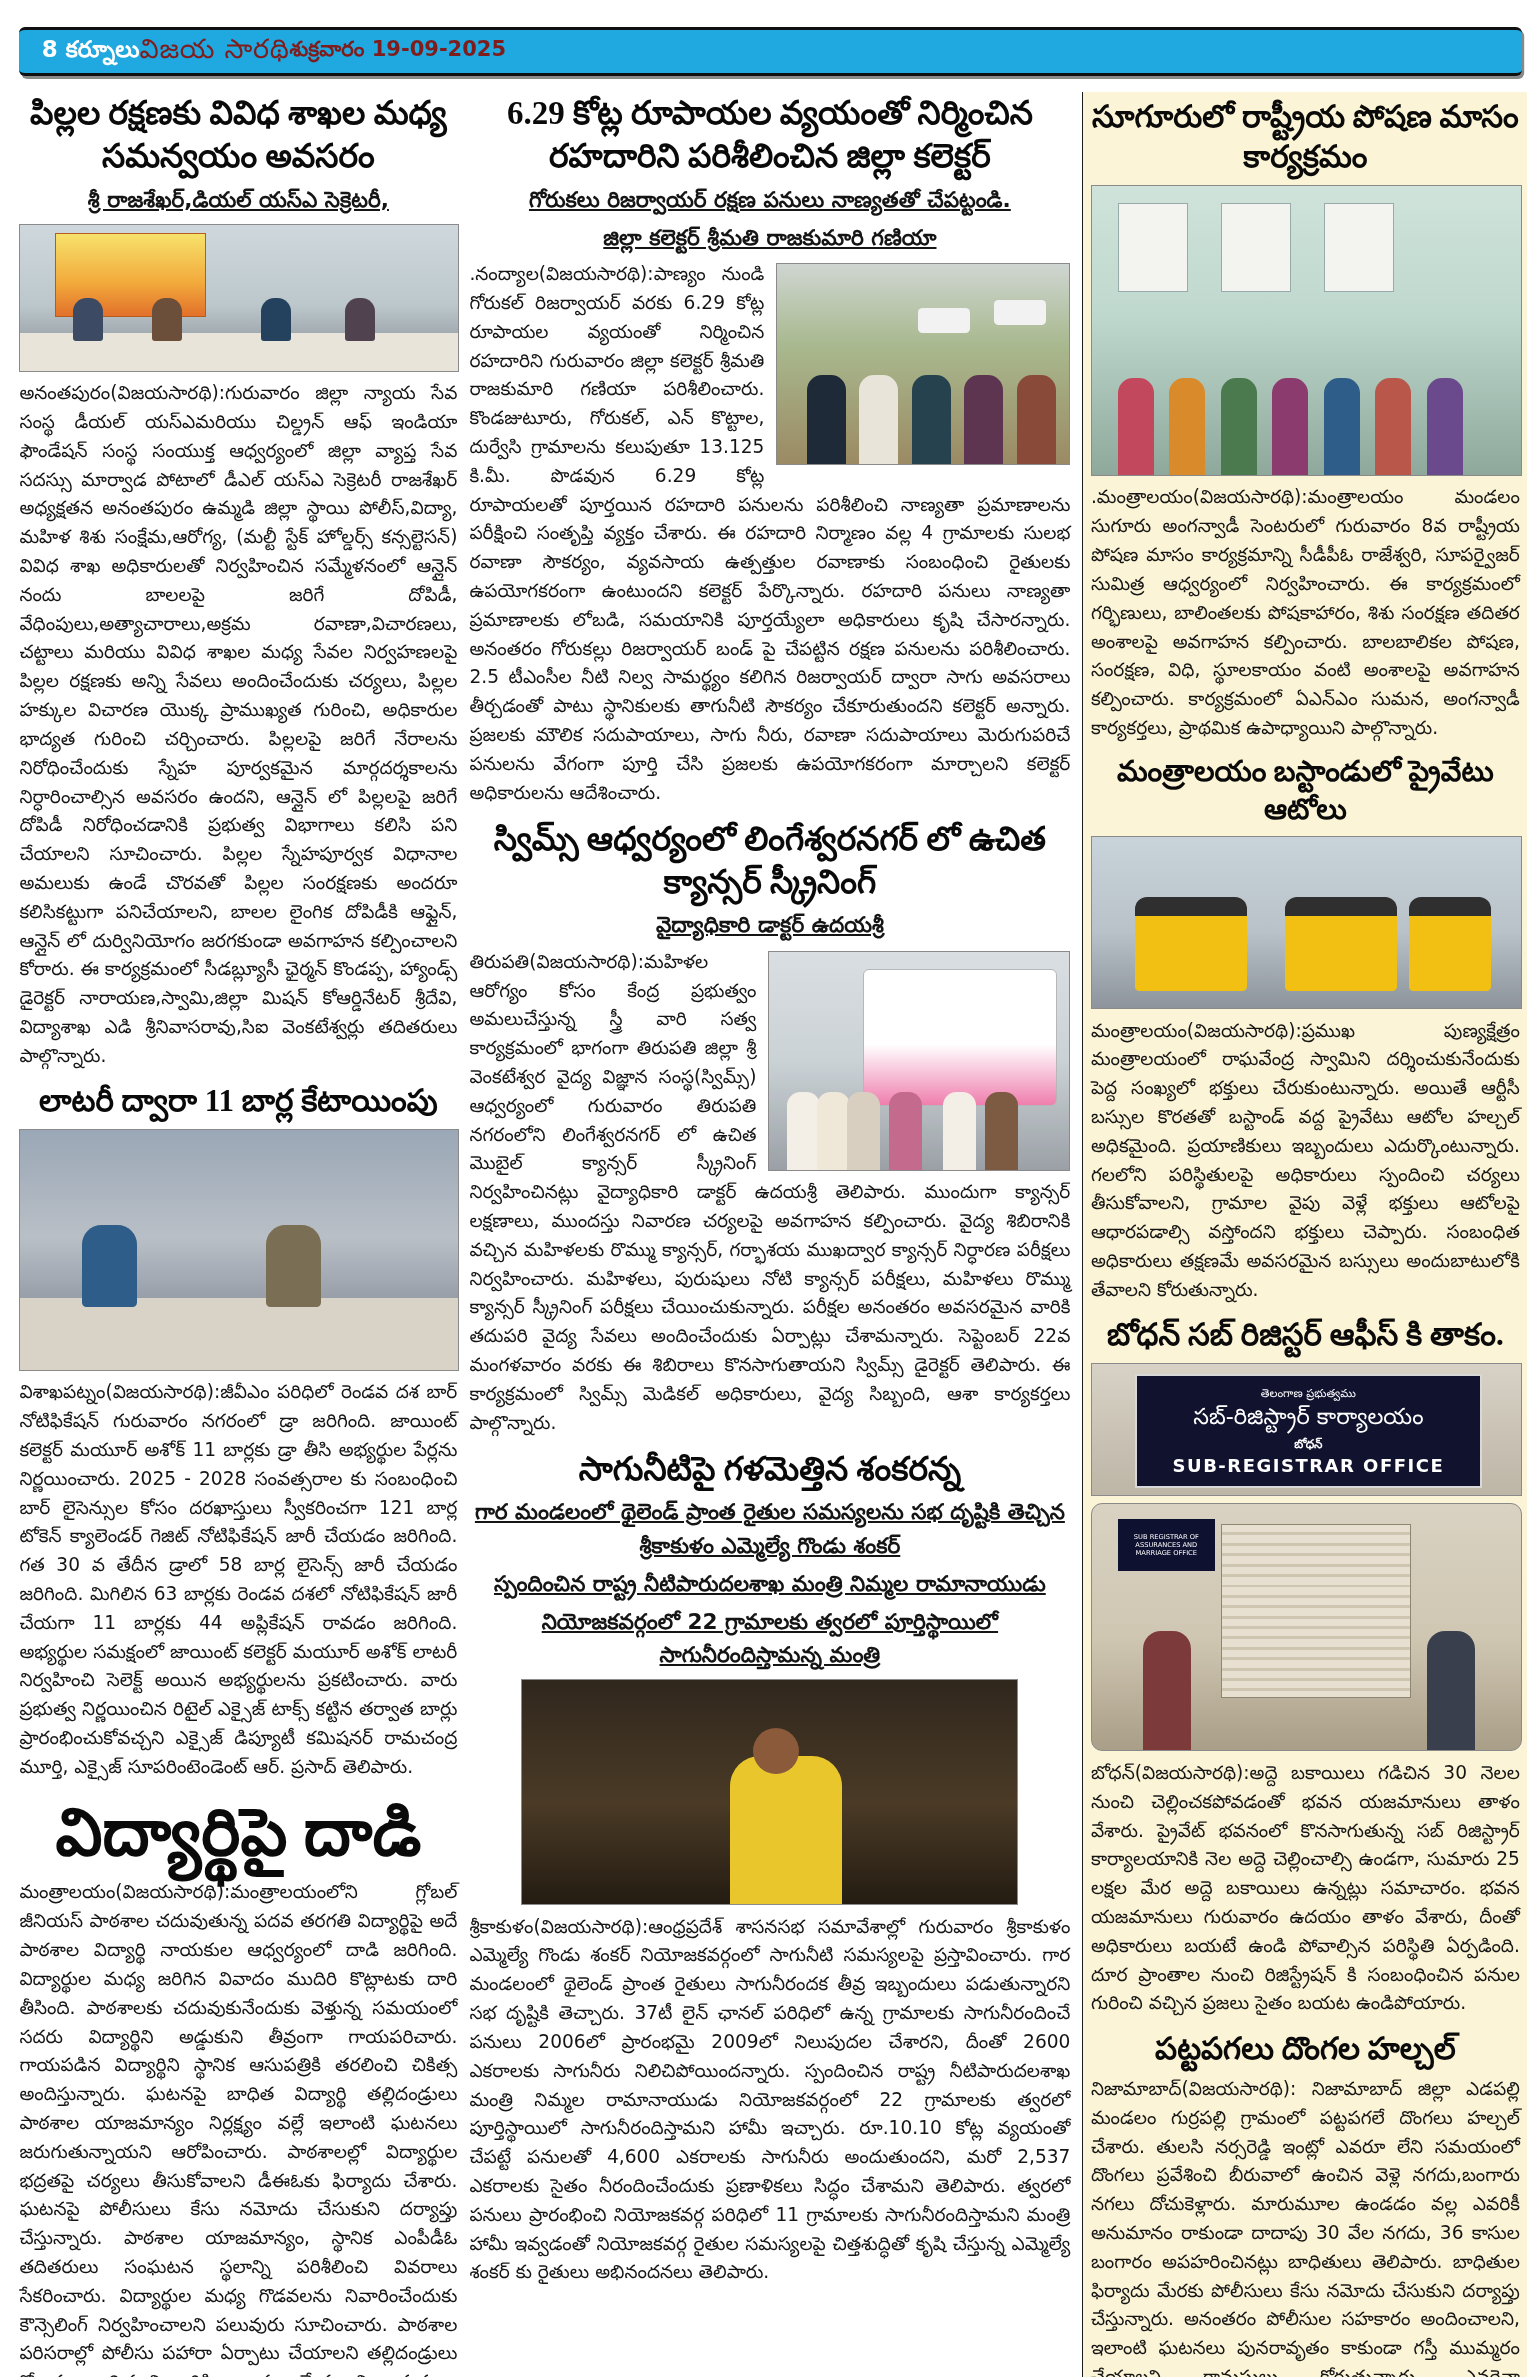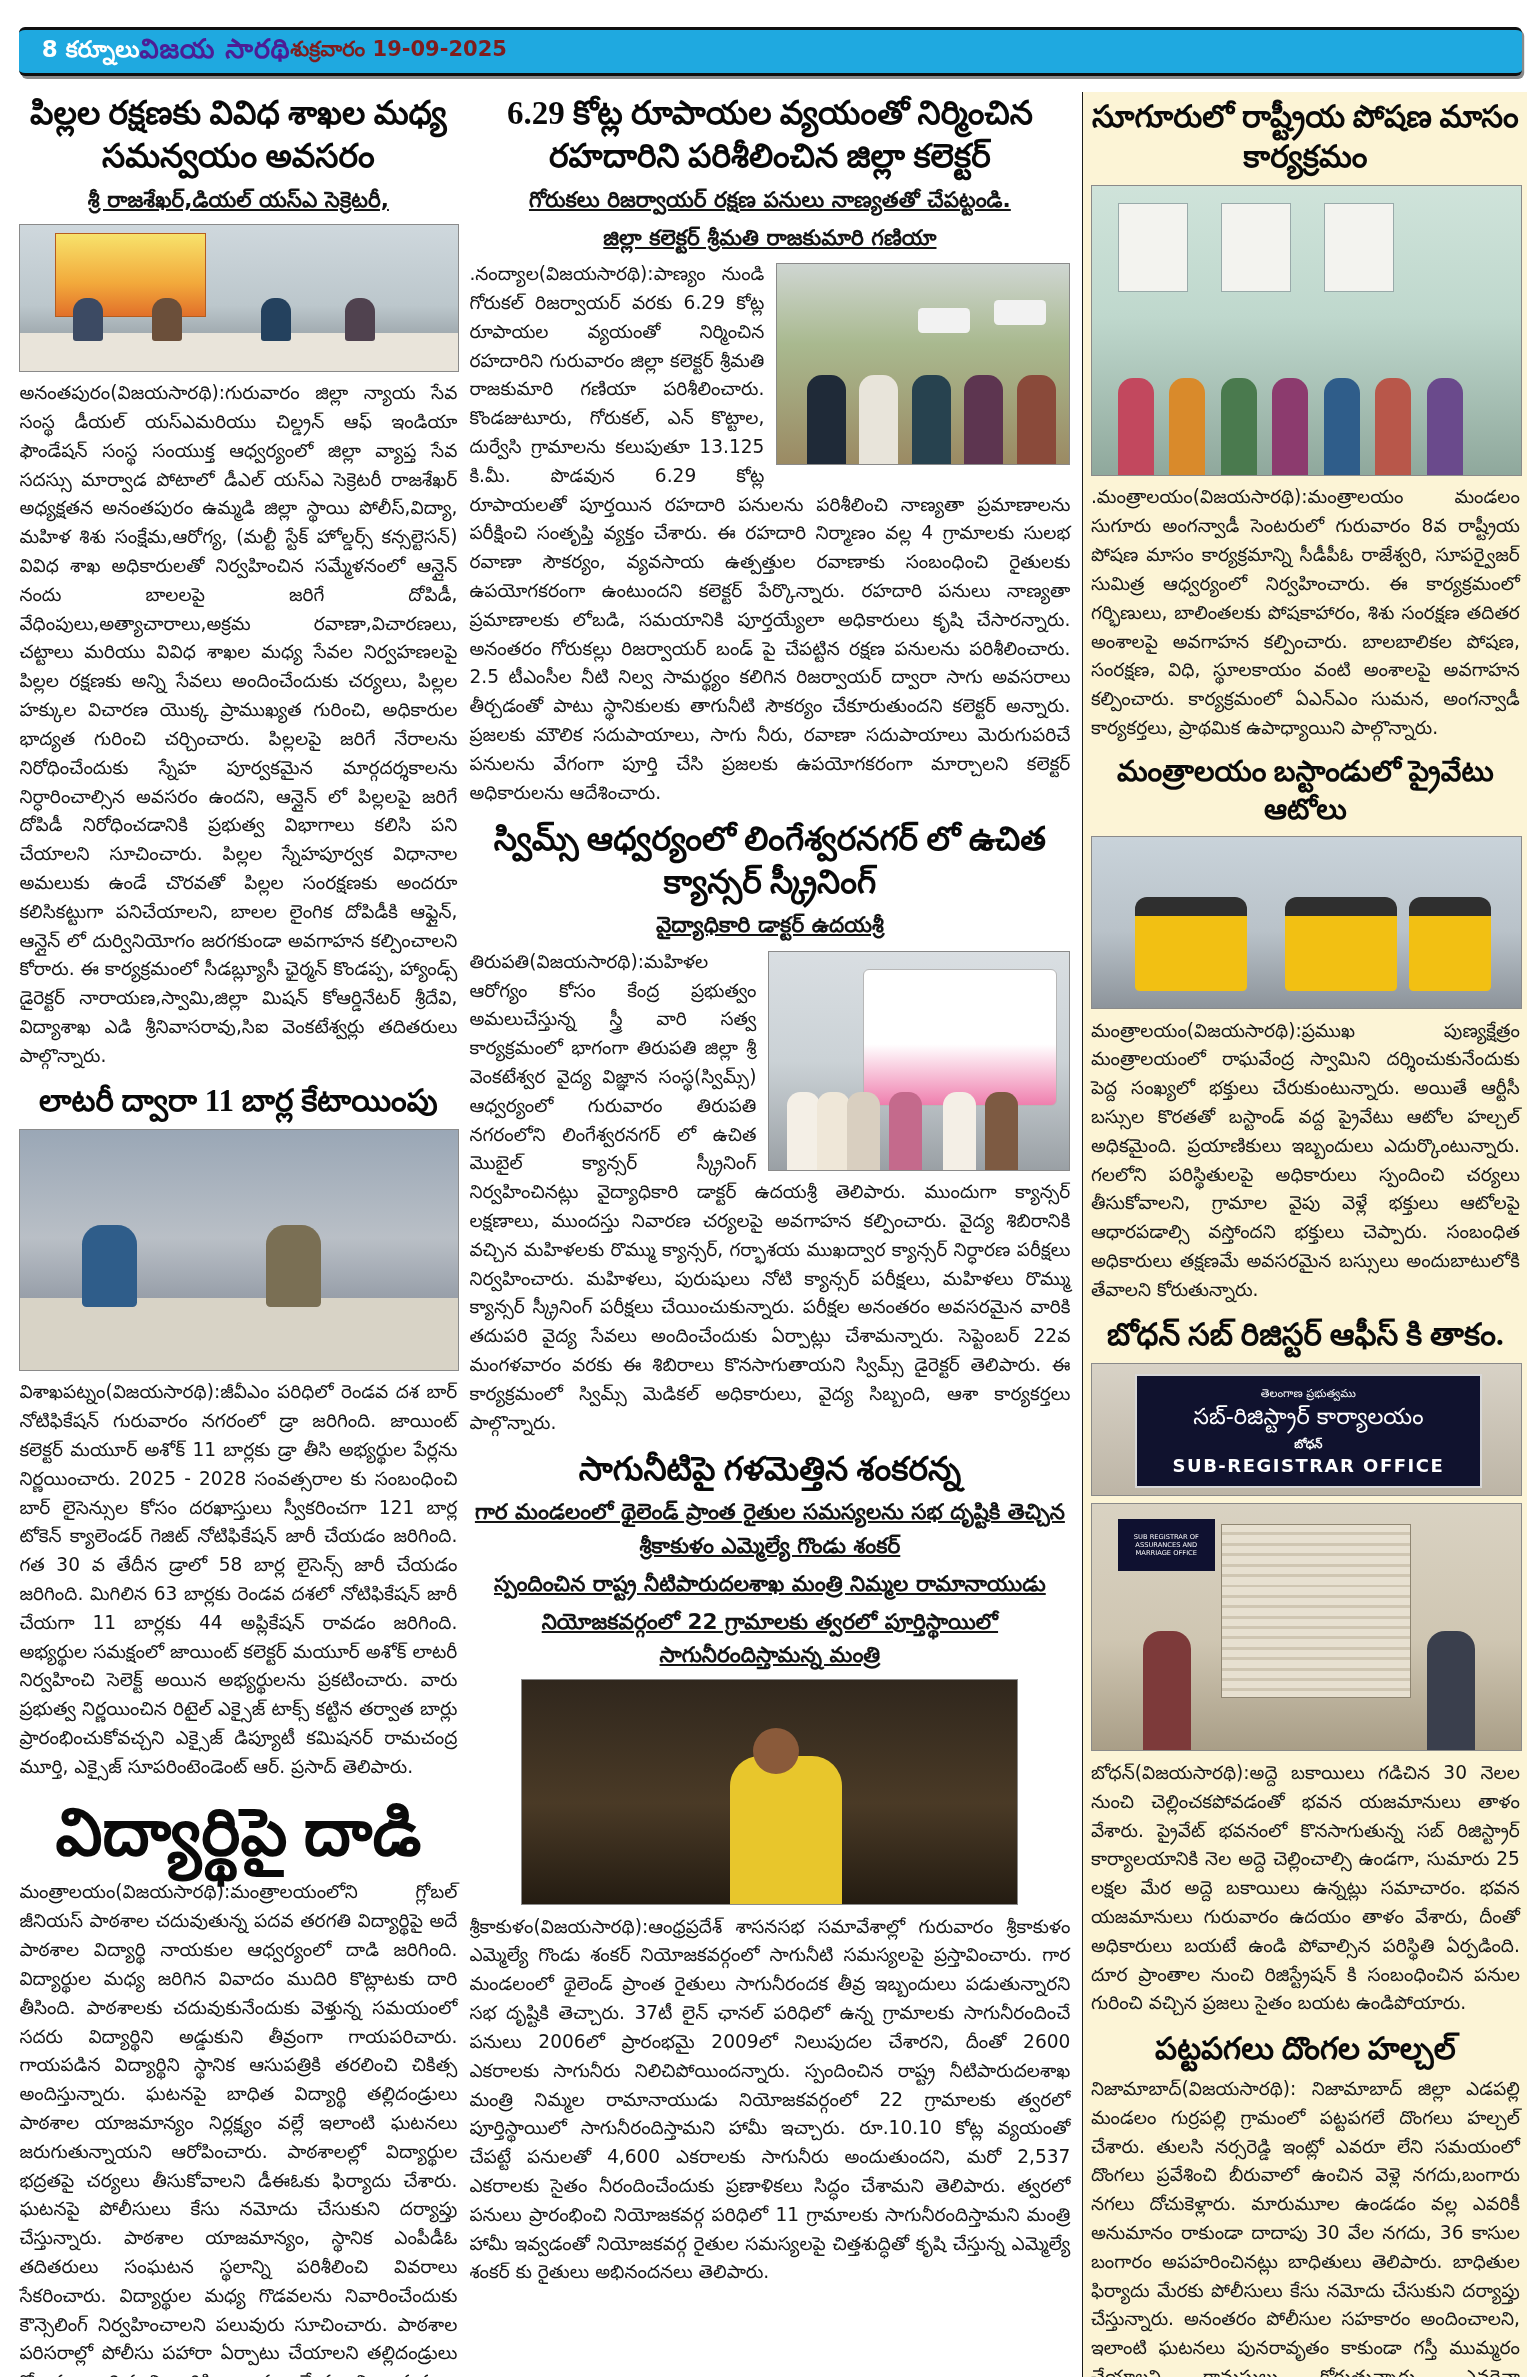--- a/index.html
+++ b/index.html
@@ -3,21 +3,21 @@
 <meta charset="utf-8">
 <style>
   html,body{margin:0;padding:0;}
   body{width:1541px;background:#ffffff;color:#151515;font-family:"DejaVu Sans",sans-serif;}
   
   .header-wrap{padding:27px 19.4px 6px 19.4px;}
   .header-bar{background:#1fa9e0;border-top:3.7px solid #101010;border-bottom:3.7px solid #101010;
     border-radius:6px;box-shadow:2.2px 3px 0 rgba(40,40,40,.55);
     display:flex;align-items:center;height:43px;padding:0 22.4px;}
   .hdr-left{color:#fff;font-weight:bold;font-size:23px;}
-  .hdr-center{color:#4c1d95;font-weight:bold;font-size:27px;letter-spacing:0.7px;}
+  .hdr-center{color:#7f1d1d;font-weight:normal;font-size:27px;letter-spacing:0.7px;}
   .hdr-right{color:#7f1d1d;font-weight:bold;font-size:21px;}
   
   .page-grid{display:grid;grid-template-columns:438px 601px 445px;gap:12px;padding:10.4px 19.4px 6px 19.4px;align-items:start;}
   .col{min-width:0;}
   .col-right{background:#fcf4d6;padding:4.5px 7.5px 9px 7.5px;border-left:1.5px solid #1b1b1b;}
   
   .headline{font-family:"Liberation Serif",serif;font-weight:bold;text-align:center;line-height:1.3;color:#0a0a0a;}
   .h-44{font-size:33px;}
   .h-40{font-size:31px;}
   .h-38{font-size:29px;}
@@ -48,21 +48,21 @@
   .p-angan{height:289px;background:linear-gradient(180deg,#cfe3da 0%,#bfd8cd 45%,#8fa89c 100%);}
   .p-angan .chart{position:absolute;top:6%;width:16%;height:30%;background:#f3f3ef;border:1.5px solid #9aa;}
   .p-angan .fig{position:absolute;bottom:0;width:36px;height:97px;border-radius:15px 15px 0 0;}
   .p-autos{height:171px;background:linear-gradient(180deg,#c9d3da 0%,#b9c2c9 55%,#8d949b 100%);}
   .p-autos .auto{position:absolute;bottom:10%;width:112px;height:75px;background:linear-gradient(180deg,#2e2e2e 28%,#f2c center);background:#f2c013;border-radius:12px 12px 4.5px 4.5px;border-top:19.4px solid #2f2f2f;}
   .p-sign{height:131px;background:linear-gradient(180deg,#d8d2c6,#bdb5a6);}
   .p-sign .board{position:absolute;left:10%;top:8%;width:80%;height:84%;background:#10122e;border:2.2px solid #d8d8d8;
      color:#fff;text-align:center;display:flex;flex-direction:column;justify-content:center;gap:1.5px;}
   .p-sign .s-govt{font-size:11.2px;} .p-sign .s-tel{font-size:22.4px;font-weight:normal;} .p-sign .s-town{font-size:12px;font-weight:bold;}
   .p-sign .s-eng{font-size:18px;font-weight:bold;letter-spacing:1.5px;}
-  .p-office{height:246px;background:linear-gradient(180deg,#d9d2c2 0%,#cfc6b2 55%,#a99e87 100%);}
+  .p-office{height:246px;background:linear-gradient(180deg,#d9d2c2 0%,#cfc6b2 55%,#a99e87 100%);border-radius:11px;}
   .p-office .shutter{position:absolute;left:30%;top:8%;width:44%;height:70%;background:repeating-linear-gradient(180deg,#e7e0d0 0 7.5px,#cfc6b2 7.5px 10.4px);border:1.5px solid #8f English;border:1.5px solid #8f8672;}
   .p-office .fig{position:absolute;bottom:0;width:48px;height:119px;border-radius:18px 18px 0 0;}
   .p-office .minisign{position:absolute;left:6%;top:6%;width:22%;height:20%;background:#0f1130;color:#fff;font-size:6.7px;text-align:center;display:flex;align-items:center;justify-content:center;padding:1.5px;}
   .clearfix::after{content:"";display:block;clear:both;}
 </style>
 </head>
 <body>
 
 <div class="header-wrap">
   <div class="header-bar">

